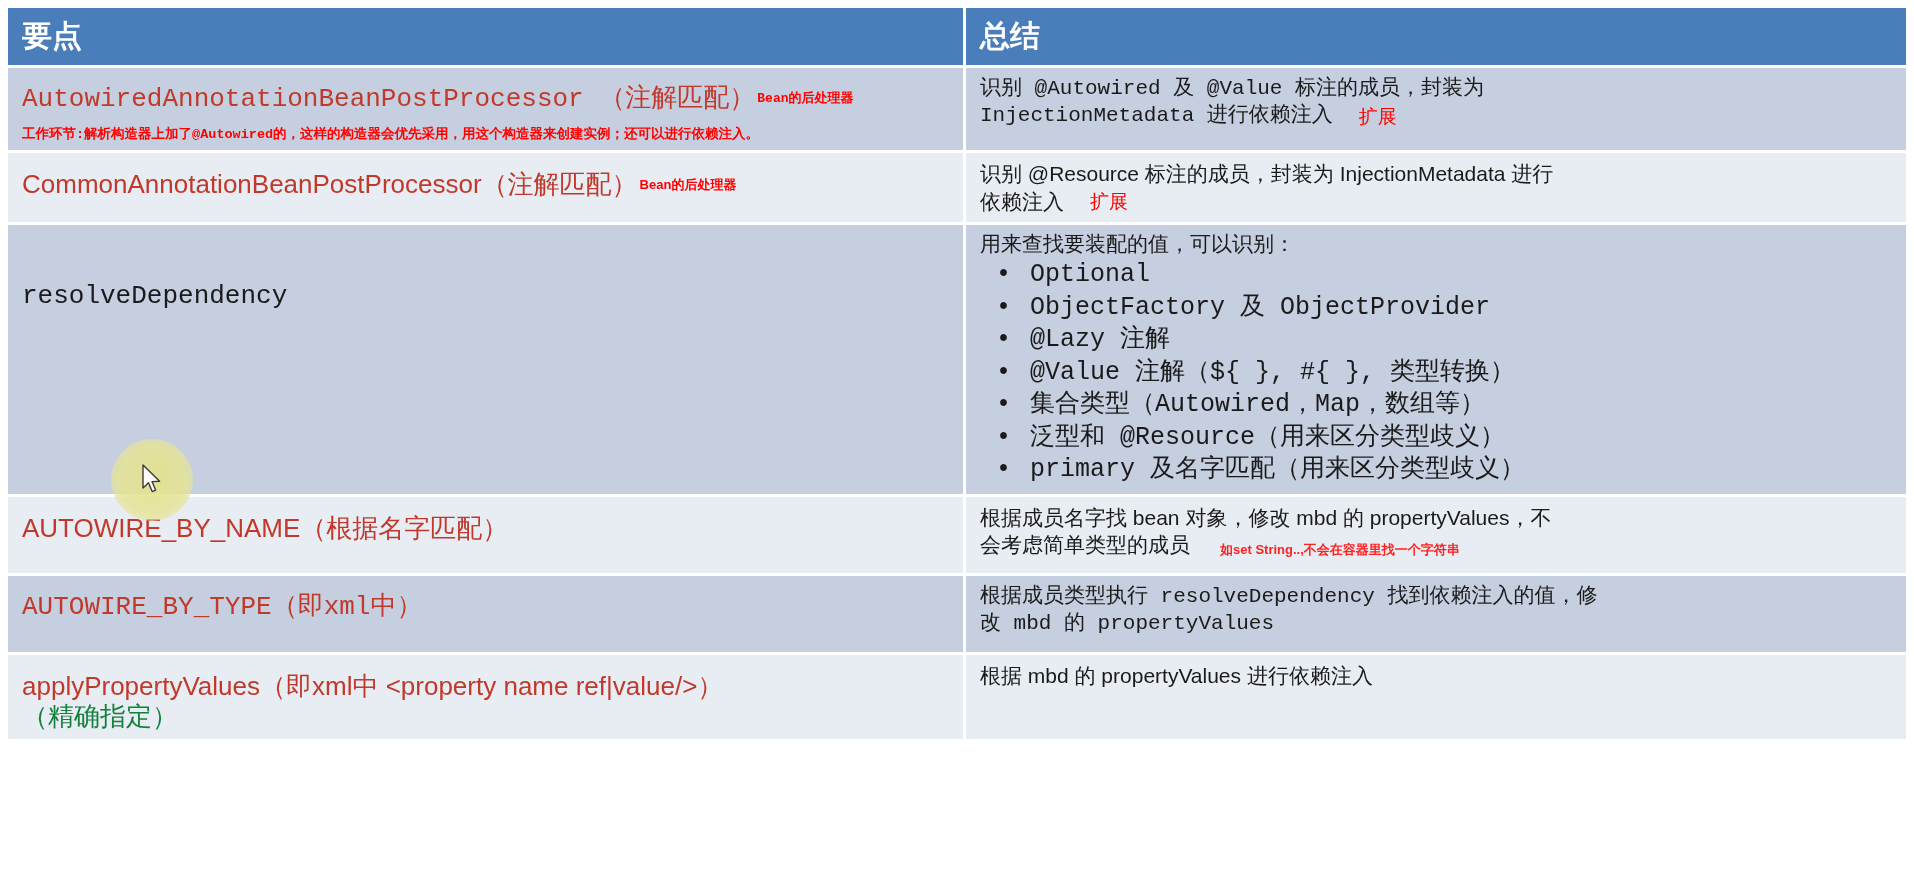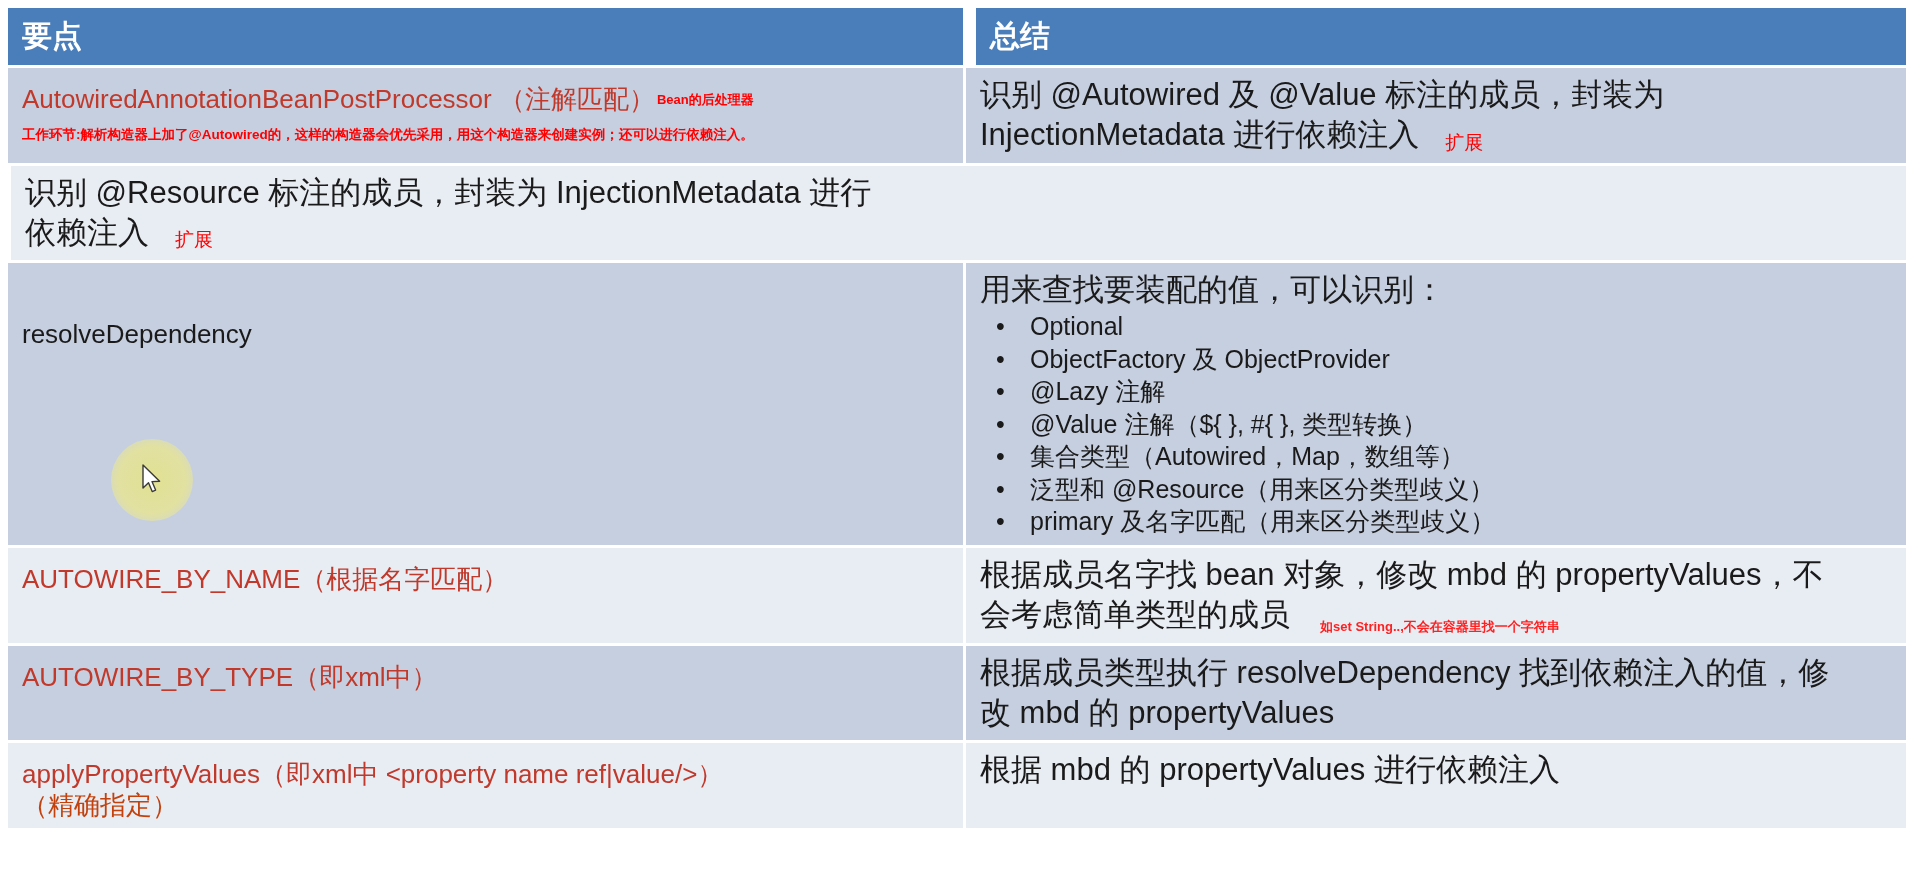--- a/index.html
+++ b/index.html
@@ -48,26 +48,26 @@
     color: #ffffff;
     font-size: 30px;
     font-weight: bold;
     height: 57px;
     display: flex;
     align-items: center;
     padding-top: 0;
     padding-bottom: 0;
   }
   .header .col-key { padding-left: 14px; }
-  .header .col-sum { margin-left: 13px; padding-left: 14px; }
+  .header .col-sum { margin-left: 3px; padding-left: 14px; }
   .header {
     margin-bottom: 3px;
   }
   
-  .band-dark .col-key, .band-dark .col-sum { background: #c6cfdf; }
+  .band-dark .col-key, .band-dark .col-sum { background: #c6cfdf; font-family: Liberation Mono, monospace; }
   .band-light .col-key, .band-light .col-sum { background: #e8ecf3; }
   .band-dark .col-sum, .band-light .col-sum { margin-left: 3px; }
 
   .key-text {
     color: #c0392b;
     font-size: 26px;
     line-height: 1.18;
     white-space: nowrap;
   }
   .key-text.plain {
@@ -85,29 +85,29 @@
   }
   .key-note {
     color: #ff0000;
     font-size: 13.5px;
     font-weight: bold;
     line-height: 1.3;
     margin-top: 11px;
     white-space: nowrap;
   }
   .key-line2 {
-    color: #c2410c;
+    color: #15803d;
     font-size: 26px;
     line-height: 1.18;
     white-space: nowrap;
   }
 
   .sum-text {
     color: #1a1a1a;
-    font-size: 31px;
+    font-size: 21px;
     line-height: 1.30;
   }
   .sum-tag {
     color: #ff0000;
     font-size: 19px;
     margin-left: 26px;
     white-space: nowrap;
   }
   .sum-note {
     color: #ff2020;
@@ -194,20 +194,25 @@
       <div class="col-sum">
         <div class="sum-text">识别 @Autowired 及 @Value 标注的成员，封装为</div>
         <div class="inline-wrap">
           <span class="sum-text">InjectionMetadata 进行依赖注入</span>
           <span class="sum-tag">扩展</span>
         </div>
       </div>
     </div>
 
     <div class="row band-light row-cabpp">
+      <div class="col-key">
+        <div class="key-text">
+          <span>CommonAnnotationBeanPostProcessor（注解匹配）</span><span class="key-sub">Bean的后处理器</span>
+        </div>
+      </div>
       <div class="col-sum">
         <div class="sum-text">识别 @Resource 标注的成员，封装为 InjectionMetadata 进行</div>
         <div class="inline-wrap">
           <span class="sum-text">依赖注入</span>
           <span class="sum-tag">扩展</span>
         </div>
       </div>
     </div>
 
     <div class="row band-dark row-resolve">

